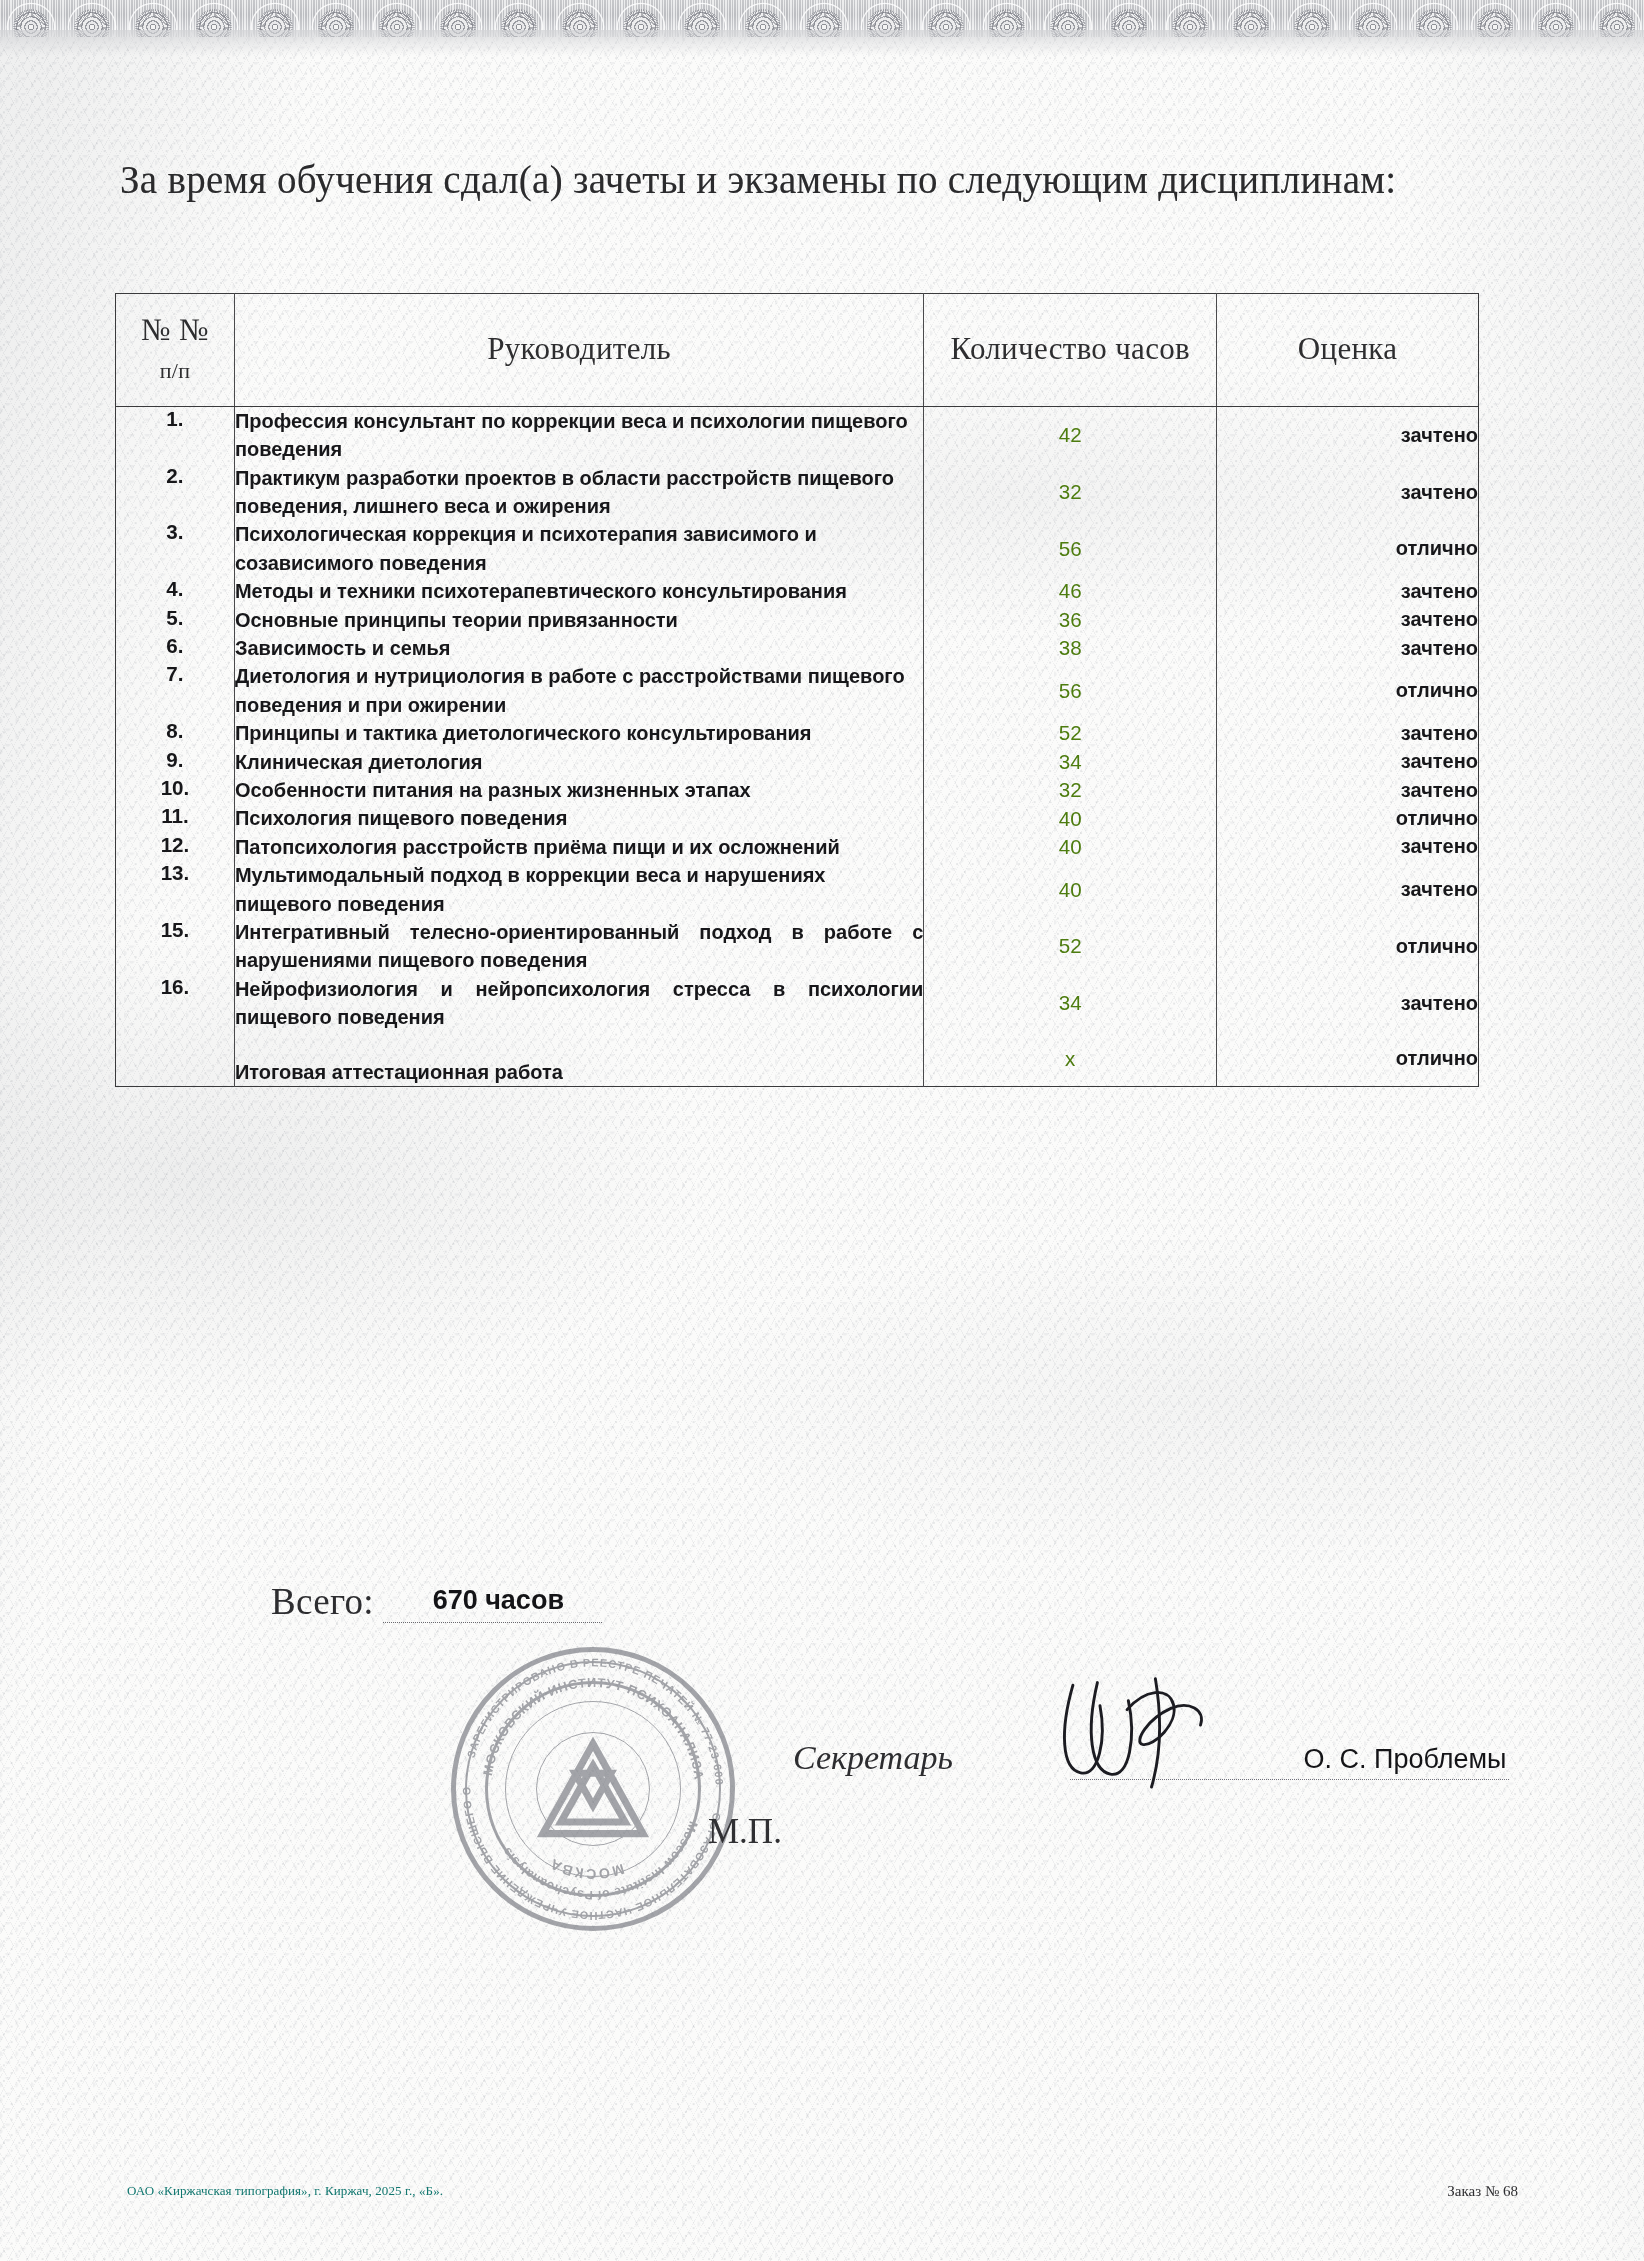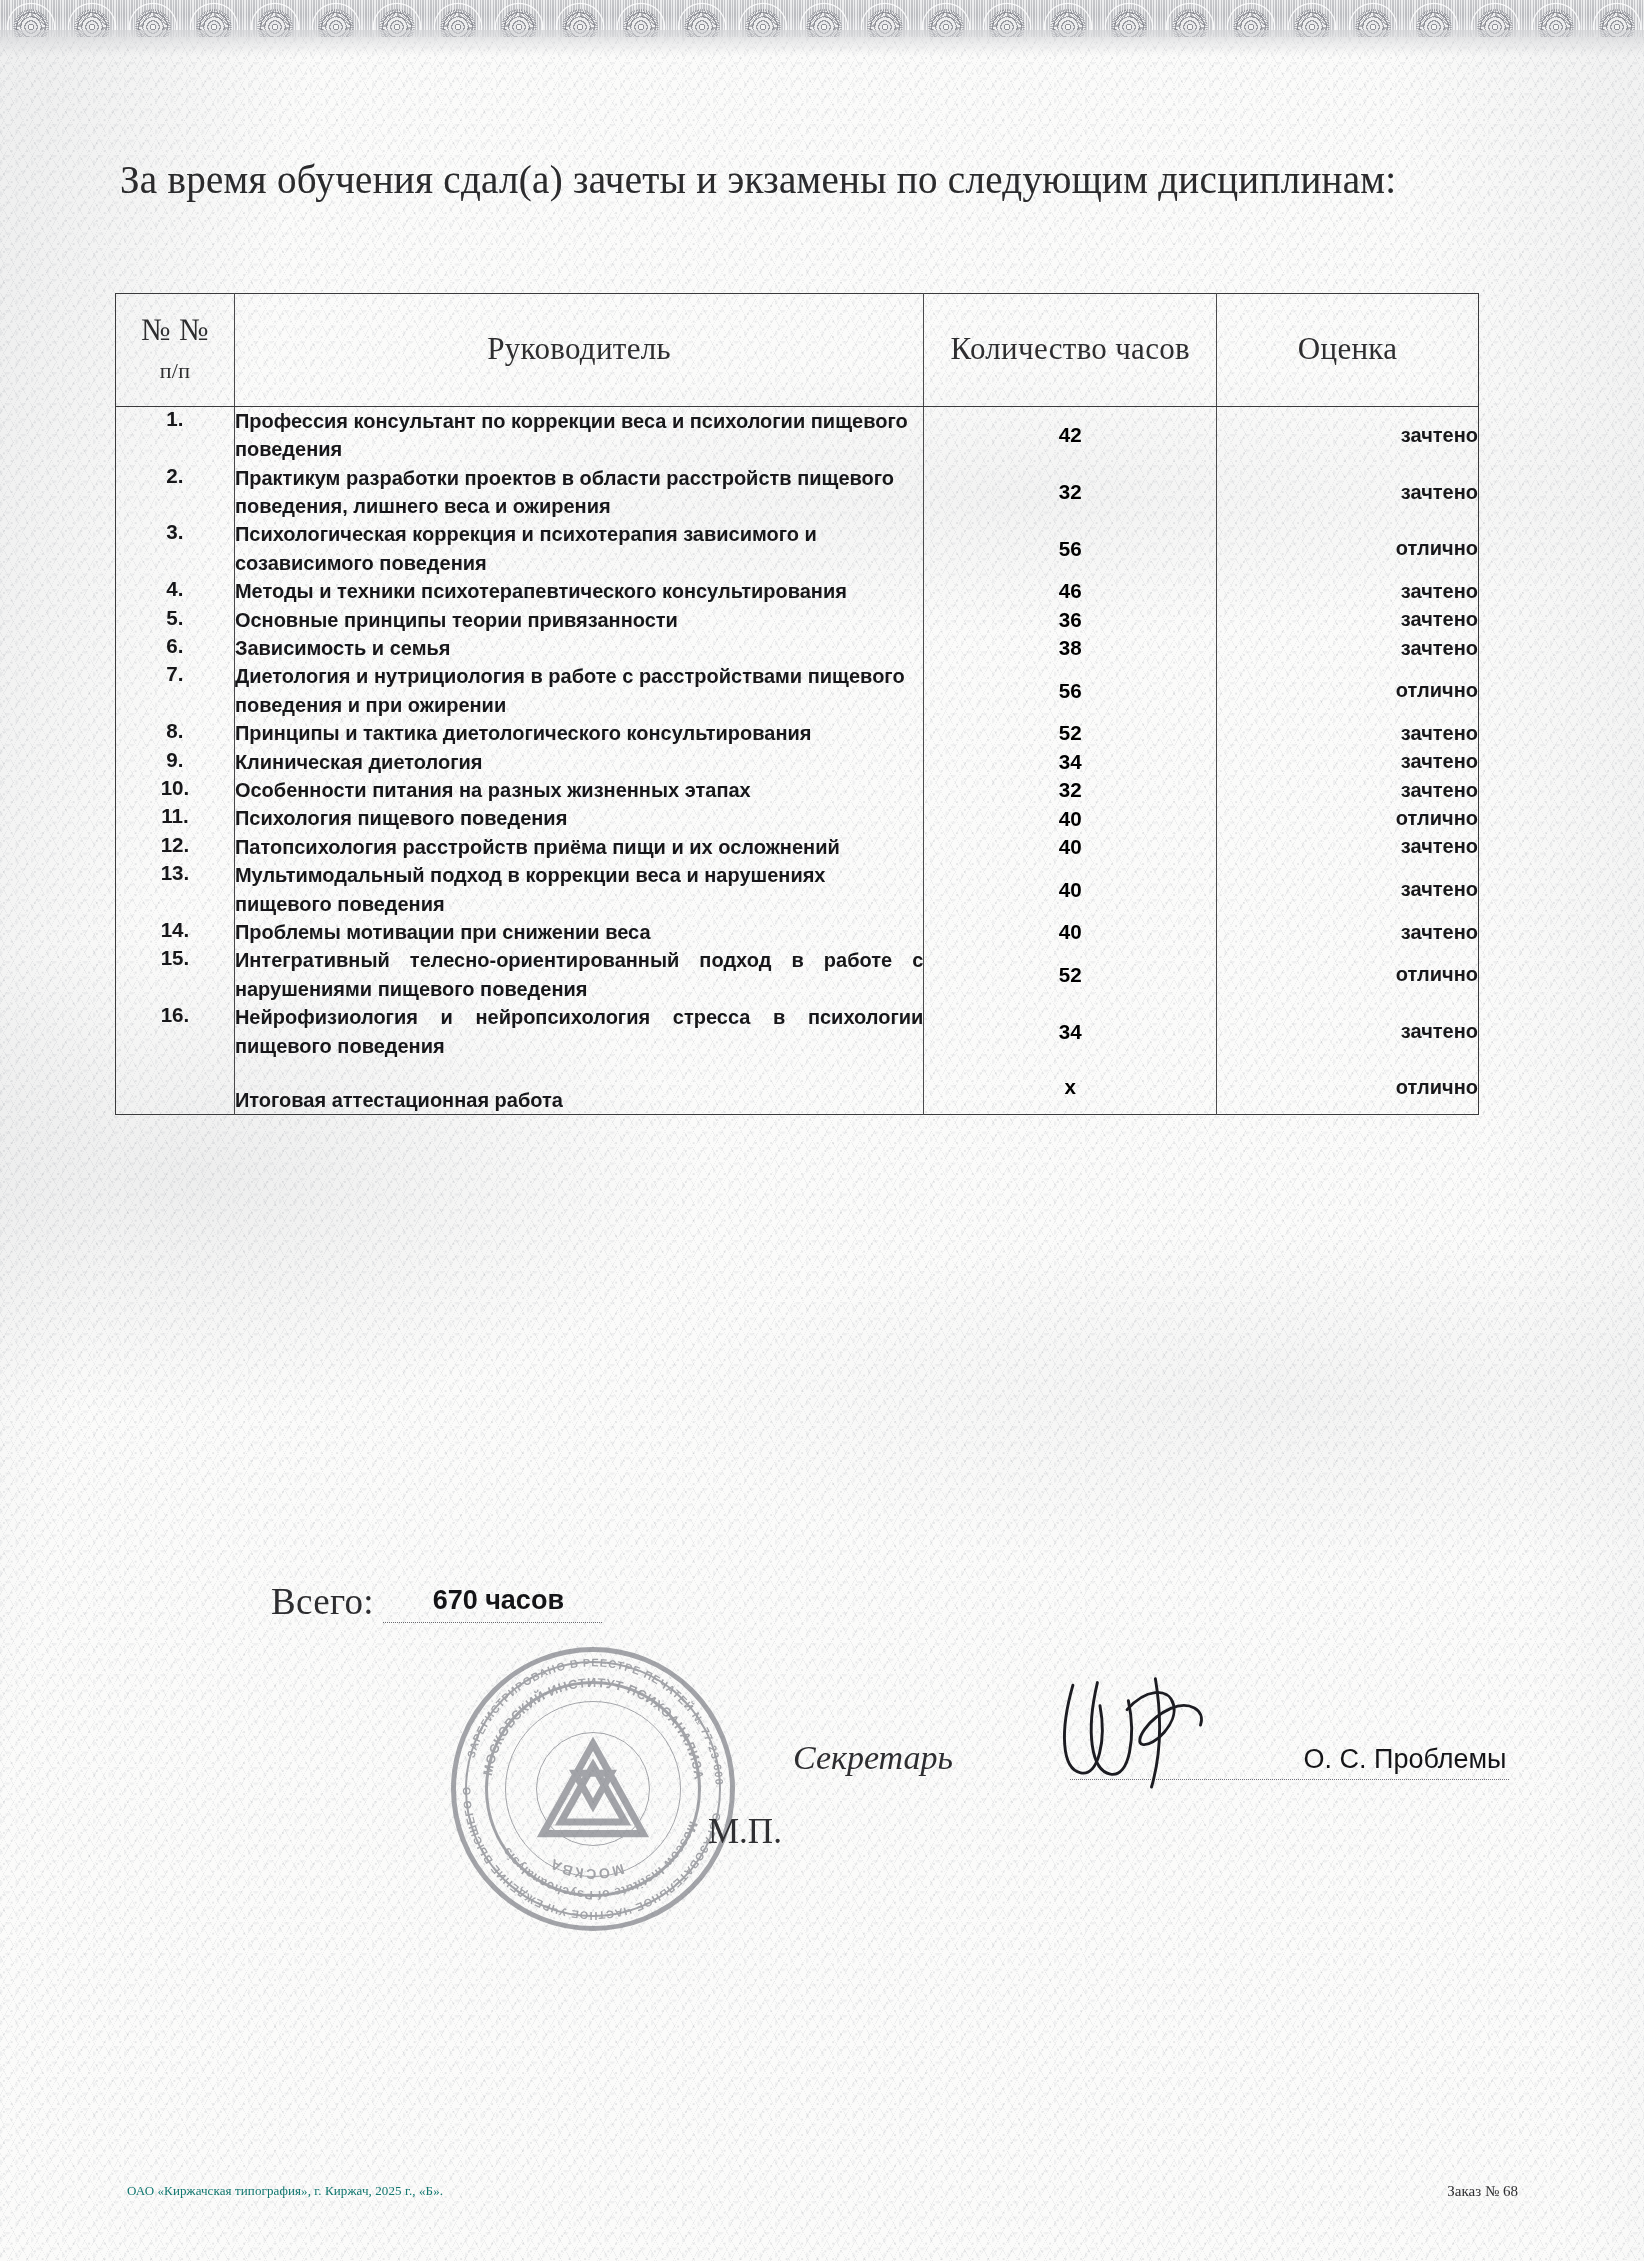--- a/index.html
+++ b/index.html
@@ -112,21 +112,21 @@
   .cell-no{
     text-align:center;font-weight:bold;font-size:20.6px;color:#17171a;
     padding-top:9px;
   }
   .cell-name{
     font-weight:bold;font-size:20px;line-height:1.42;color:#17171a;
     padding:9px 17px 3.9px 17px;
   }
   .cell-name.justify{text-align:justify;}
   .cell-hrs{
-    text-align:center;font-weight:bold;font-size:20.6px;color:#000000;
+    text-align:center;font-weight:normal;font-size:20.6px;color:#4d7c0f;
     vertical-align:middle !important;
   }
   .cell-mark{
     text-align:right;font-weight:bold;font-size:20px;color:#17171a;
     vertical-align:middle !important;
   }
   tr.final-row .cell-name{padding-top:26px;}
 
   
   .totals{position:absolute;left:271px;top:1580px;display:flex;align-items:flex-end;}
@@ -328,26 +328,20 @@
         </tr>
         <tr>
           <td class="cell-no">12.</td>
           <td class="cell-name justify">Патопсихология расстройств приёма пищи и их осложнений</td>
           <td class="cell-hrs">40</td>
           <td class="cell-mark">зачтено</td>
         </tr>
         <tr>
           <td class="cell-no">13.</td>
           <td class="cell-name">Мультимодальный подход в коррекции веса и нарушениях пищевого поведения</td>
-          <td class="cell-hrs">40</td>
-          <td class="cell-mark">зачтено</td>
-        </tr>
-        <tr>
-          <td class="cell-no">14.</td>
-          <td class="cell-name">Проблемы мотивации при снижении веса</td>
           <td class="cell-hrs">40</td>
           <td class="cell-mark">зачтено</td>
         </tr>
         <tr>
           <td class="cell-no">15.</td>
           <td class="cell-name justify">Интегративный телесно-ориентированный подход в работе с нарушениями пищевого поведения</td>
           <td class="cell-hrs">52</td>
           <td class="cell-mark">отлично</td>
         </tr>
         <tr>

